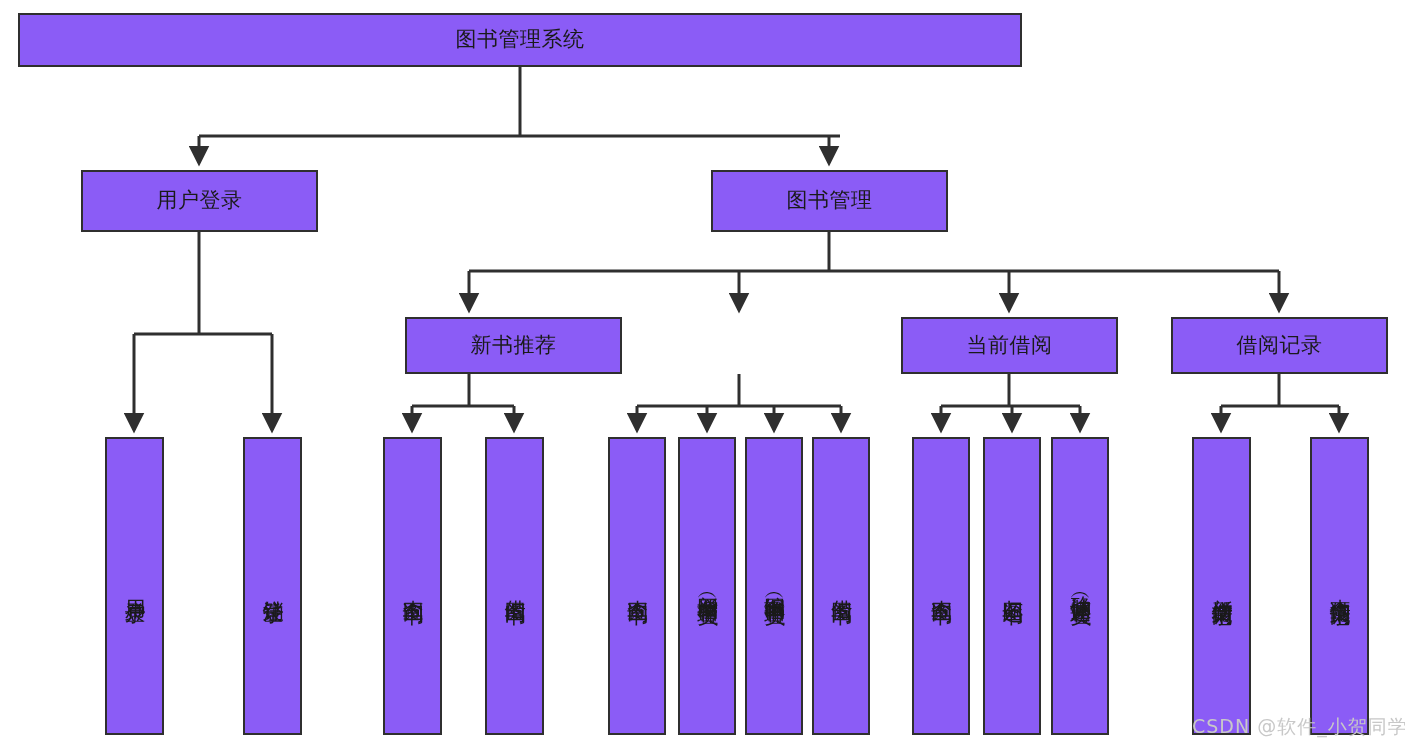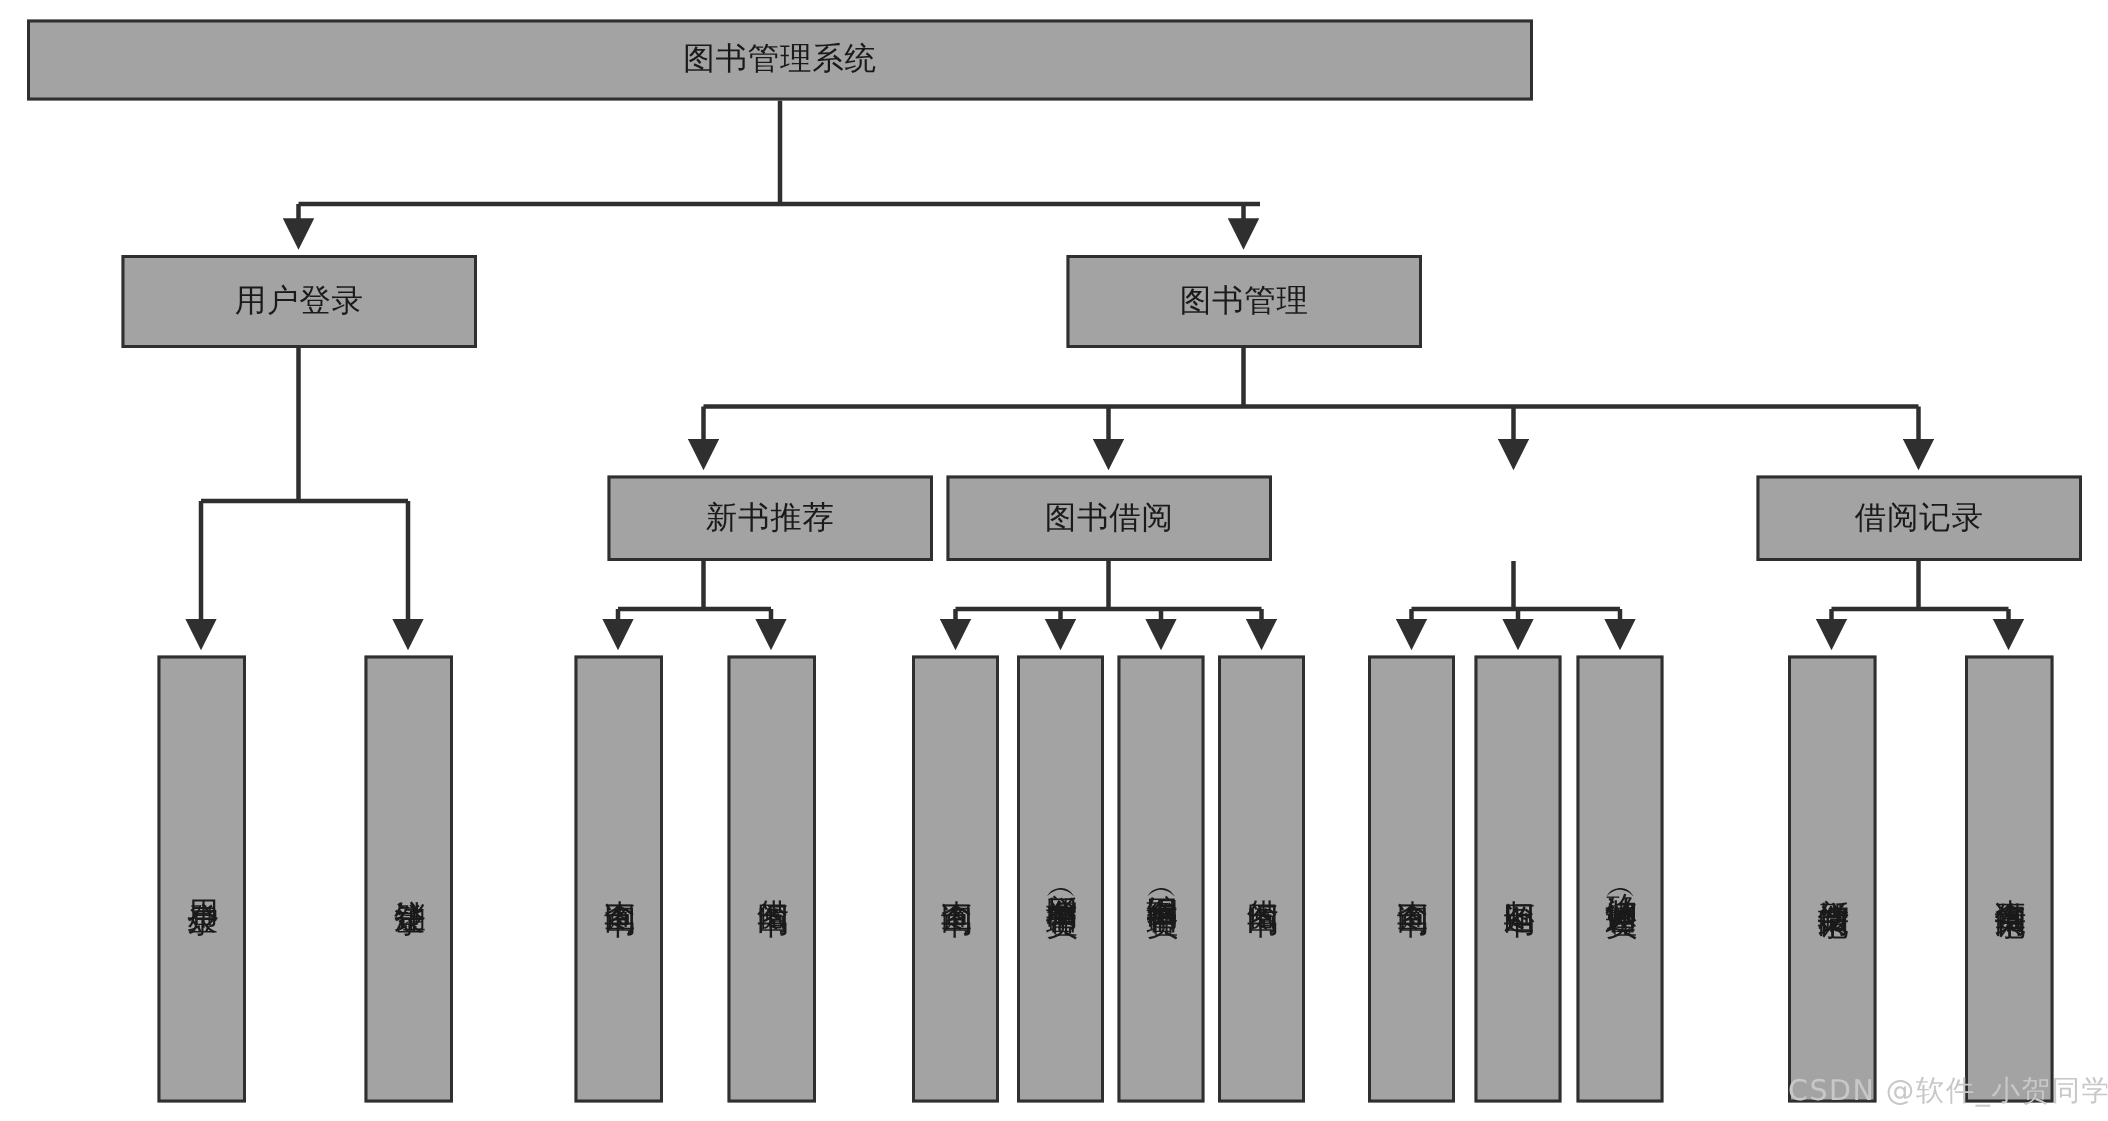--- a/index.html
+++ b/index.html
@@ -22,21 +22,21 @@
     left: 0;
     top: 0;
     width: 1405px;
     height: 747px;
     pointer-events: none;
   }
   .node {
     position: absolute;
     box-sizing: border-box;
     border: 2px solid #2f2f2f;
-    background: #a3a3a3;
+    background: #8b5cf6;
     display: flex;
     align-items: center;
     justify-content: center;
     color: #1a1a1a;
     z-index: 2;
   }
   .node.h {
     font-size: 21px;
     letter-spacing: 0.5px;
     line-height: 1.1;
@@ -126,22 +126,22 @@
   <div class="node h" style="left:81px;top:170px;width:237px;height:62px;">
     <span>用户登录</span>
   </div>
   <div class="node h" style="left:711px;top:170px;width:237px;height:62px;text-align:right;">
     <span>图书管理</span>
   </div>
 
   <div class="node h" style="left:361px;top:317px;width:217px;height:57px;margin-left:44px;">
     <span>新书推荐</span>
   </div>
-  <div class="node h" style="left:631px;top:317px;width:217px;height:57px;">
-    <span>图书借阅</span>
+  <div class="node h" style="left:901px;top:317px;width:217px;height:57px;">
+    <span>当前借阅</span>
   </div>
   <div class="node h" style="left:1171px;top:317px;width:217px;height:57px;">
     <span>借阅记录</span>
   </div>
 
   <div class="node v" style="left:105px;top:437px;width:59px;height:298px;">
     <span class="txt">用户登录</span>
   </div>
   <div class="node v" style="left:243px;top:437px;width:59px;height:298px;">
     <span class="txt">注销登录</span>

